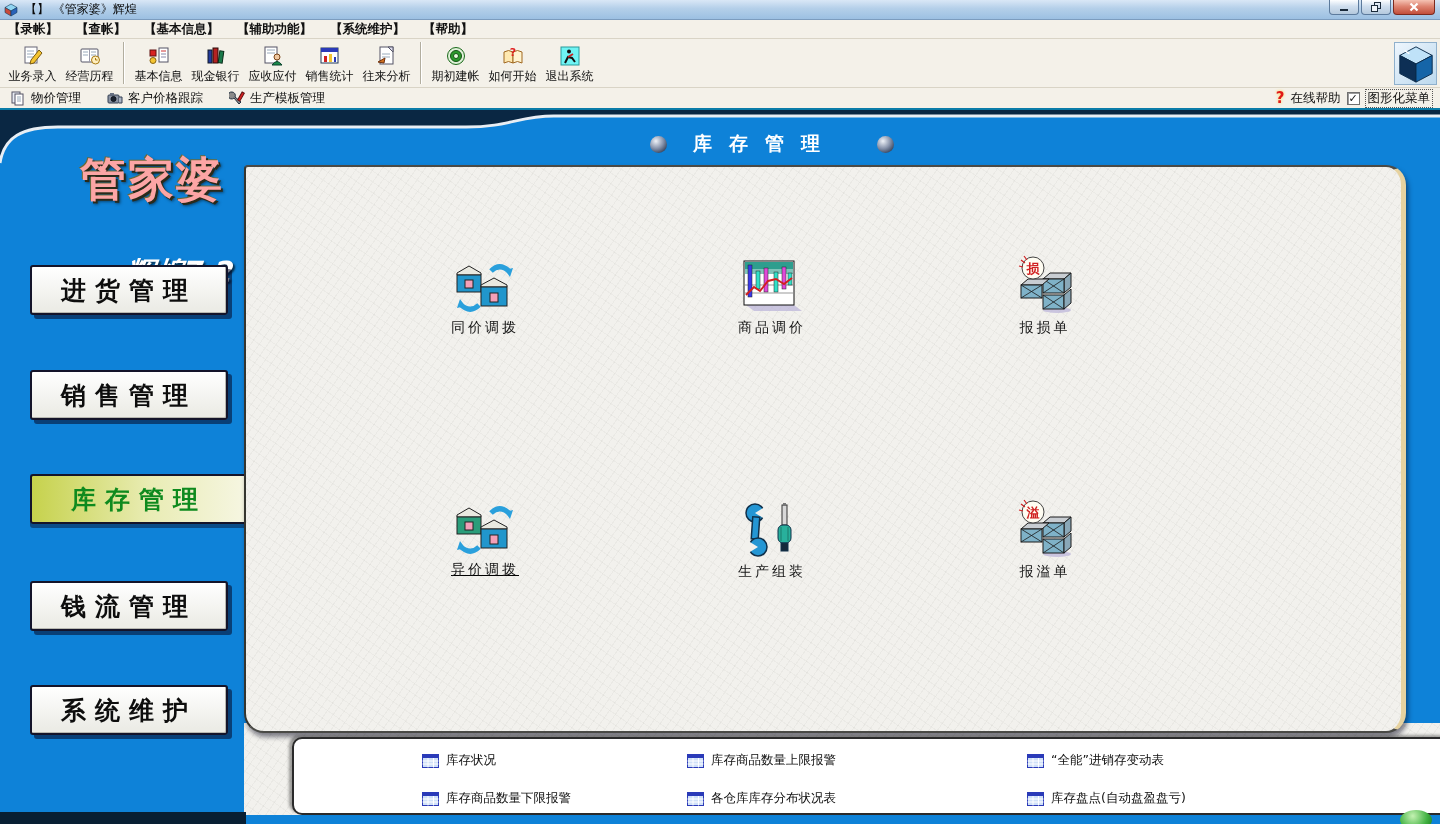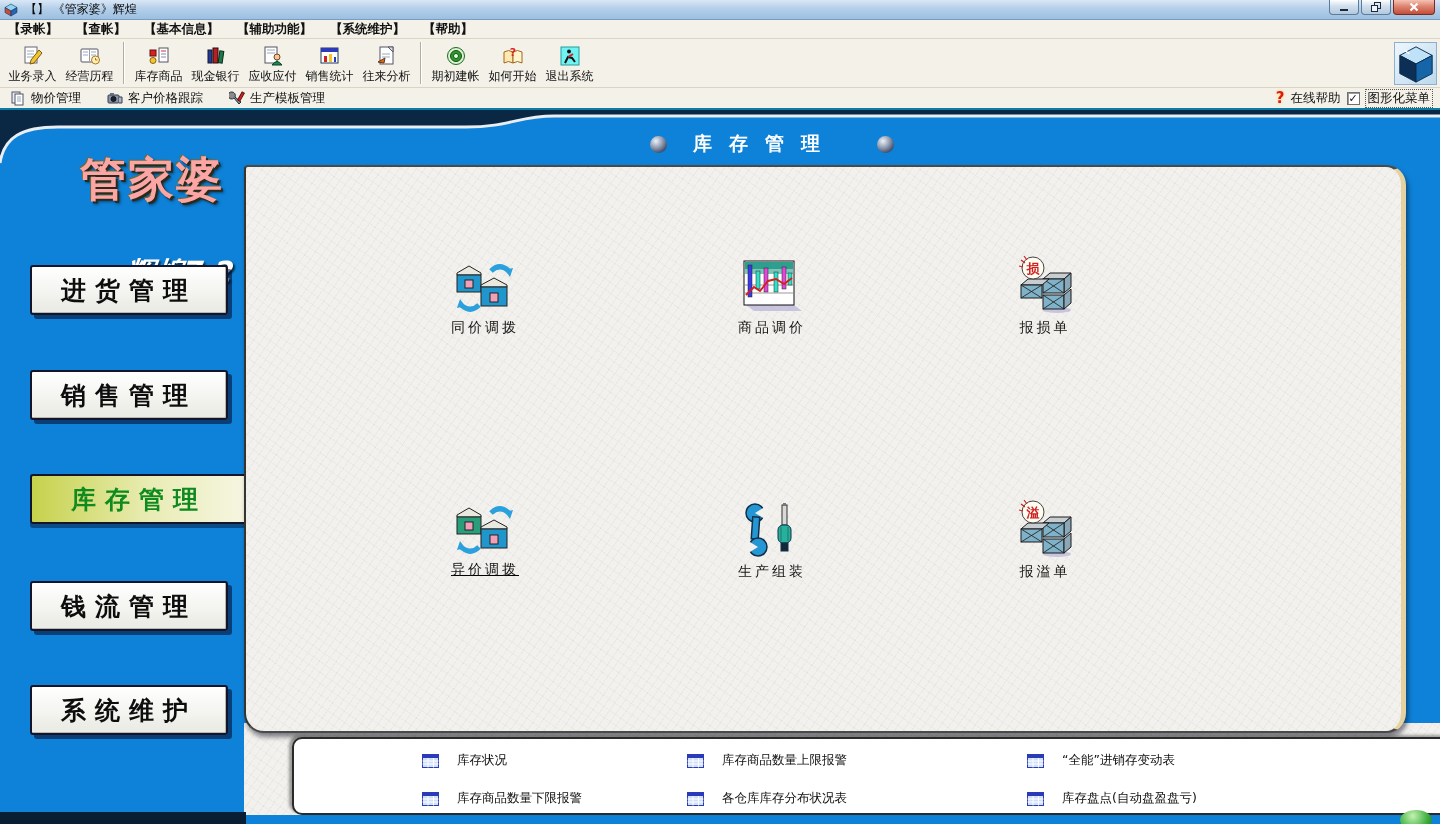--- a/index.html
+++ b/index.html
@@ -94,21 +94,21 @@
   .app-icon{ position:absolute; width:150px; text-align:center; cursor:pointer; }
   .app-icon svg{ display:block; margin:0 auto; }
   .app-label{ margin-top:4px; font-size:14px; letter-spacing:3px; color:#161616; }
   .ai-0{ left:164px; top:92px; } .ai-1{ left:451px; top:92px; } .ai-2{ left:724px; top:88px; }
   .ai-3{ left:164px; top:334px;text-decoration:underline; } .ai-4{ left:451px; top:336px; } .ai-5{ left:724px; top:332px; }
 
   
   .links-panel{ position:absolute; left:292px; top:626px; width:1160px; height:78px; z-index:3;
     background:#ffffff; border:2px solid #2a2a2a; border-radius:10px;
     box-shadow:-3px -2px 3px rgba(30,30,30,.4); }
-  .link-item{ position:absolute; display:flex; align-items:center; gap:18px;
+  .link-item{ position:absolute; display:flex; align-items:center; gap:7px;
     font-size:12.5px; color:#101010; cursor:pointer; white-space:nowrap; }
   .lk-0{ left:128px; top:13px; } .lk-1{ left:393px; top:13px; } .lk-2{ left:733px; top:13px; }
   .lk-3{ left:128px; top:51px; } .lk-4{ left:393px; top:51px; } .lk-5{ left:733px; top:51px; }
 
   .green-orb{ position:absolute; right:8px; top:699px; width:32px; height:20px; border-radius:50%;
     z-index:4; background:radial-gradient(circle at 40% 30%, #c4f2b2, #43b243 60%, #187a18); }
 </style>
 </head>
 <body>
 
@@ -177,21 +177,21 @@
     <div class="tb-sep"></div>
     <div class="tb-item">
       <svg width="22" height="22" viewBox="0 0 22 22">
         <rect x="11" y="3" width="9" height="14" fill="#fff" stroke="#556"></rect>
         <line x1="13" y1="6" x2="18" y2="6" stroke="#c33"></line>
           <line x1="13" y1="9" x2="18" y2="9" stroke="#88a"></line>
           <line x1="13" y1="12" x2="18" y2="12" stroke="#88a"></line>
         <rect x="2" y="5" width="6" height="6" fill="#d82222" stroke="#601010"></rect>
         <circle cx="5" cy="15.5" r="3" fill="#f4c430" stroke="#8a6410"></circle>
       </svg>
-      <span class="tb-label">库存商品</span>
+      <span class="tb-label">基本信息</span>
     </div>
     <div class="tb-item">
       <svg width="22" height="22" viewBox="0 0 22 22">
         <rect x="3" y="5" width="4" height="13" fill="#223a9a" stroke="#111828"></rect>
         <rect x="8" y="3" width="5" height="15" fill="#b22222" stroke="#2a0808"></rect>
         <rect x="14" y="6" width="4" height="12" fill="#1a7a4a" transform="rotate(8 16 12)" stroke="#0a2a18"></rect>
       </svg>
       <span class="tb-label">现金银行</span>
     </div>
     <div class="tb-item">

